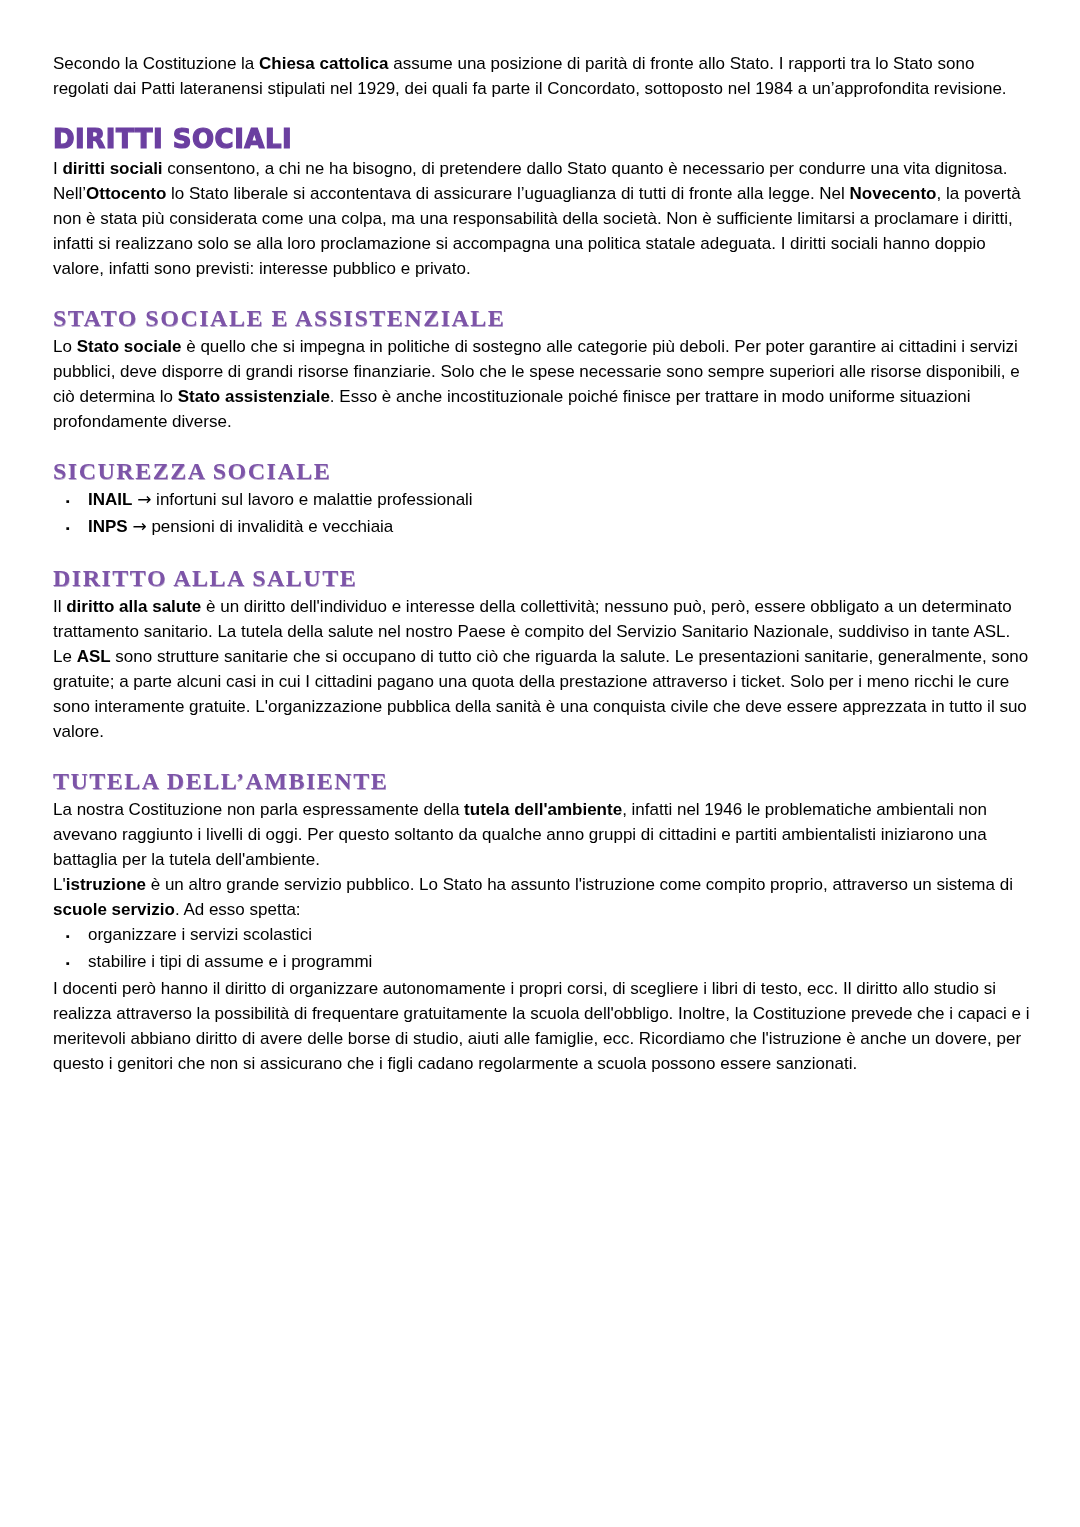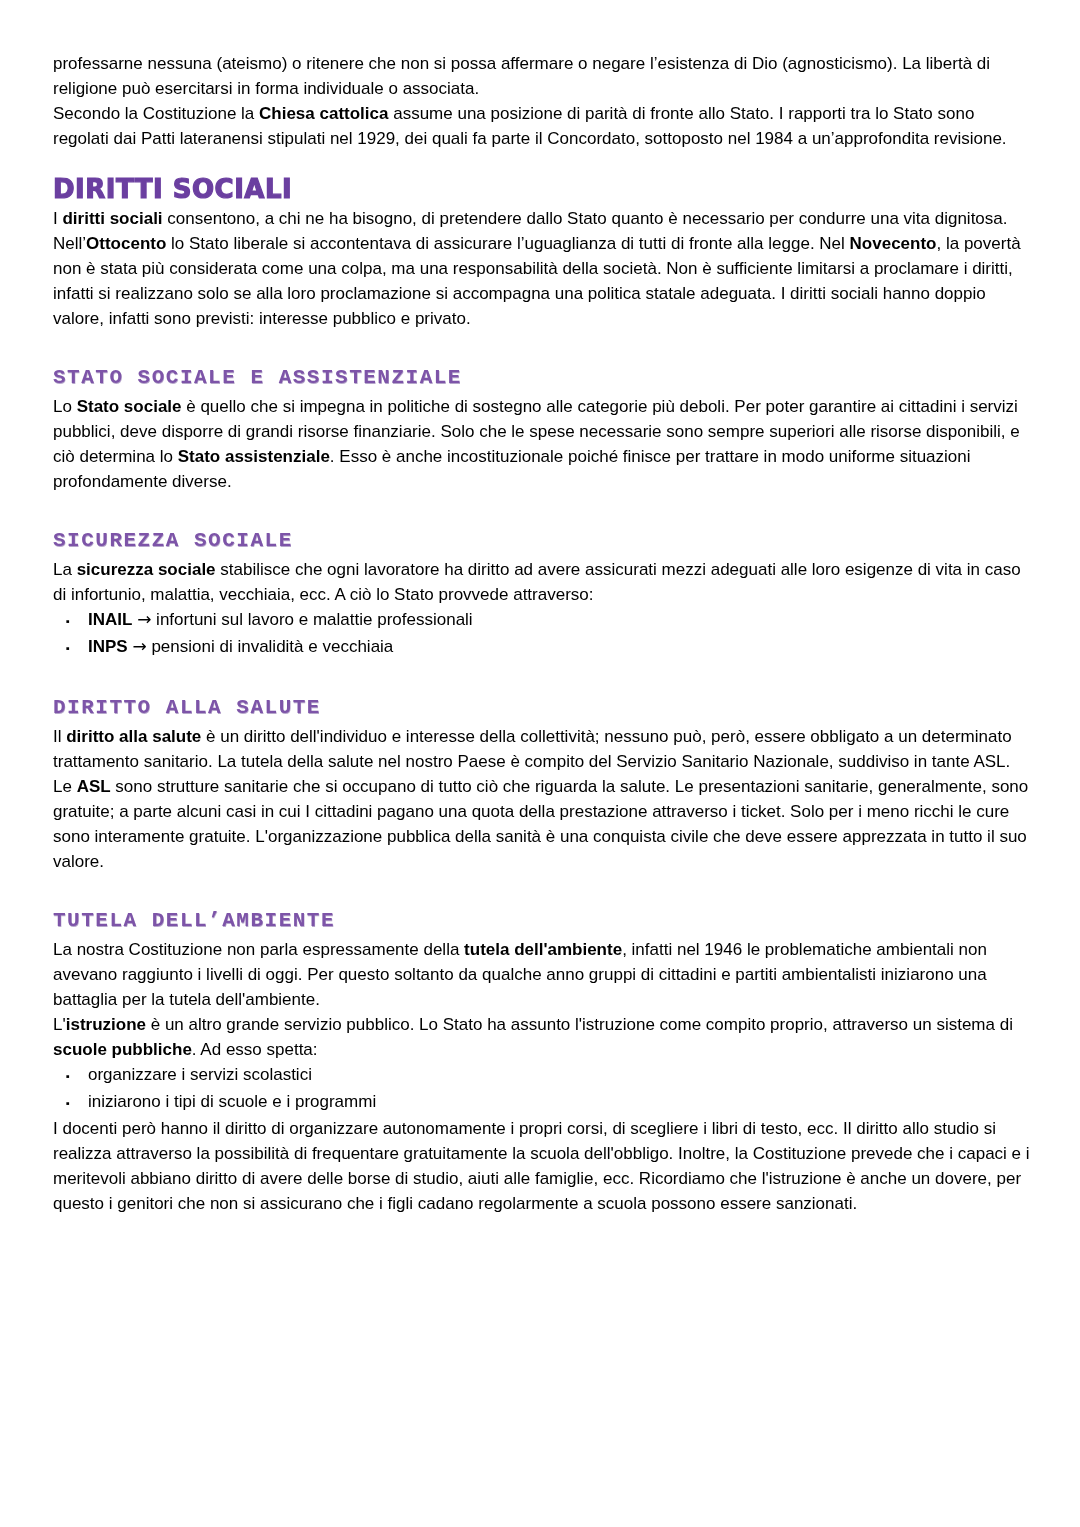--- a/index.html
+++ b/index.html
@@ -28,28 +28,28 @@
     font-family: "DejaVu Sans", sans-serif;
     font-size: 26px;
     line-height: 30px;
     font-weight: 800;
     letter-spacing: 0.5px;
     color: var(--h1-color, #6B3FA0);
     -webkit-text-stroke: 1.2px var(--h1-color, #6B3FA0);
     margin: 23px 0 2px 0;
   }
   .doc h2 {
-    font-family: Liberation Mono, monospace;
-    font-size: 21px;
+    font-family: Liberation Serif, serif;
+    font-size: 24px;
     line-height: 26px;
     font-weight: 700;
     letter-spacing: 1.5px;
     color: var(--h2-color, #7D54A8);
     text-shadow: 0.5px 0.5px 0 rgba(94, 58, 140, 0.45);
-    margin: 34px 0 3px 0;
+    margin: 24px 0 3px 0;
   }
   .doc ul {
     list-style: none;
     margin: 0;
     padding: 0;
   }
   .doc li {
     display: flex;
     align-items: baseline;
     padding-left: 13px;
@@ -65,48 +65,46 @@
     font-weight: 700;
   }
   .doc .arrow {
     font-family: "DejaVu Sans", sans-serif;
   }
 </style>
 </head>
 <body style="background: rgb(255, 255, 255); color: rgb(0, 0, 0); --h1-color: #6B3FA0; --h2-color: #7D54A8;">
 
 <div class="doc">
-    <p><span>professarne nessuna (ateismo) o ritenere che non si possa affermare o negare l’esistenza di Dio (agnosticismo). La libertà di religione può esercitarsi in forma individuale o associata.</span></p>
     <p><span>Secondo la Costituzione la </span><strong>Chiesa cattolica</strong><span> assume una posizione di parità di fronte allo Stato. I rapporti tra lo Stato sono regolati dai Patti lateranensi stipulati nel 1929, dei quali fa parte il Concordato, sottoposto nel 1984 a un’approfondita revisione.</span></p>
     <h1>DIRITTI SOCIALI</h1>
     <p><span>I </span><strong>diritti sociali</strong><span> consentono, a chi ne ha bisogno, di pretendere dallo Stato quanto è necessario per condurre una vita dignitosa.</span></p>
     <p><span>Nell’</span><strong>Ottocento</strong><span> lo Stato liberale si accontentava di assicurare l’uguaglianza di tutti di fronte alla legge. Nel </span><strong>Novecento</strong><span>, la povertà non è stata più considerata come una colpa, ma una responsabilità della società. Non è sufficiente limitarsi a proclamare i diritti, infatti si realizzano solo se alla loro proclamazione si accompagna una politica statale adeguata. I diritti sociali hanno doppio valore, infatti sono previsti: interesse pubblico e privato.</span></p>
     <h2>STATO SOCIALE E ASSISTENZIALE</h2>
     <p><span>Lo </span><strong>Stato sociale</strong><span> è quello che si impegna in politiche di sostegno alle categorie più deboli. Per poter garantire ai cittadini i servizi pubblici, deve disporre di grandi risorse finanziarie. Solo che le spese necessarie sono sempre superiori alle risorse disponibili, e ciò determina lo </span><strong>Stato assistenziale</strong><span>. Esso è anche incostituzionale poiché finisce per trattare in modo uniforme situazioni profondamente diverse.</span></p>
     <h2>SICUREZZA SOCIALE</h2>
-    <p><span>La </span><strong>sicurezza sociale</strong><span> stabilisce che ogni lavoratore ha diritto ad avere assicurati mezzi adeguati alle loro esigenze di vita in caso di infortunio, malattia, vecchiaia, ecc. A ciò lo Stato provvede attraverso:</span></p>
     <ul>
       <li>
         <span class="bullet">▪</span>
         <span><strong>INAIL</strong><span> </span><span class="arrow">→</span><span> infortuni sul lavoro e malattie professionali</span></span>
       </li>
       <li>
         <span class="bullet">▪</span>
         <span><strong>INPS</strong><span> </span><span class="arrow">→</span><span> pensioni di invalidità e vecchiaia</span></span>
       </li>
     </ul>
     <h2>DIRITTO ALLA SALUTE</h2>
     <p><span>Il </span><strong>diritto alla salute</strong><span> è un diritto dell'individuo e interesse della collettività; nessuno può, però, essere obbligato a un determinato trattamento sanitario. La tutela della salute nel nostro Paese è compito del Servizio Sanitario Nazionale, suddiviso in tante ASL. Le </span><strong>ASL</strong><span> sono strutture sanitarie che si occupano di tutto ciò che riguarda la salute. Le presentazioni sanitarie, generalmente, sono gratuite; a parte alcuni casi in cui I cittadini pagano una quota della prestazione attraverso i ticket. Solo per i meno ricchi le cure sono interamente gratuite. L'organizzazione pubblica della sanità è una conquista civile che deve essere apprezzata in tutto il suo valore.</span></p>
     <h2>TUTELA DELL’AMBIENTE</h2>
     <p><span>La nostra Costituzione non parla espressamente della </span><strong>tutela dell'ambiente</strong><span>, infatti nel 1946 le problematiche ambientali non avevano raggiunto i livelli di oggi. Per questo soltanto da qualche anno gruppi di cittadini e partiti ambientalisti iniziarono una battaglia per la tutela dell'ambiente.</span></p>
-    <p><span>L'</span><strong>istruzione</strong><span> è un altro grande servizio pubblico. Lo Stato ha assunto l'istruzione come compito proprio, attraverso un sistema di </span><strong>scuole pubbliche</strong><span>. Ad esso spetta:</span></p>
+    <p><span>L'</span><strong>istruzione</strong><span> è un altro grande servizio pubblico. Lo Stato ha assunto l'istruzione come compito proprio, attraverso un sistema di </span><strong>scuole servizio</strong><span>. Ad esso spetta:</span></p>
     <ul>
       <li>
         <span class="bullet">▪</span>
         <span><span>organizzare i servizi scolastici</span></span>
       </li>
       <li>
         <span class="bullet">▪</span>
-        <span><span>iniziarono i tipi di scuole e i programmi</span></span>
+        <span><span>stabilire i tipi di assume e i programmi</span></span>
       </li>
     </ul>
     <p><span>I docenti però hanno il diritto di organizzare autonomamente i propri corsi, di scegliere i libri di testo, ecc. Il diritto allo studio si realizza attraverso la possibilità di frequentare gratuitamente la scuola dell'obbligo. Inoltre, la Costituzione prevede che i capaci e i meritevoli abbiano diritto di avere delle borse di studio, aiuti alle famiglie, ecc. Ricordiamo che l'istruzione è anche un dovere, per questo i genitori che non si assicurano che i figli cadano regolarmente a scuola possono essere sanzionati.</span></p>
   </div>
 
 </body></html>

